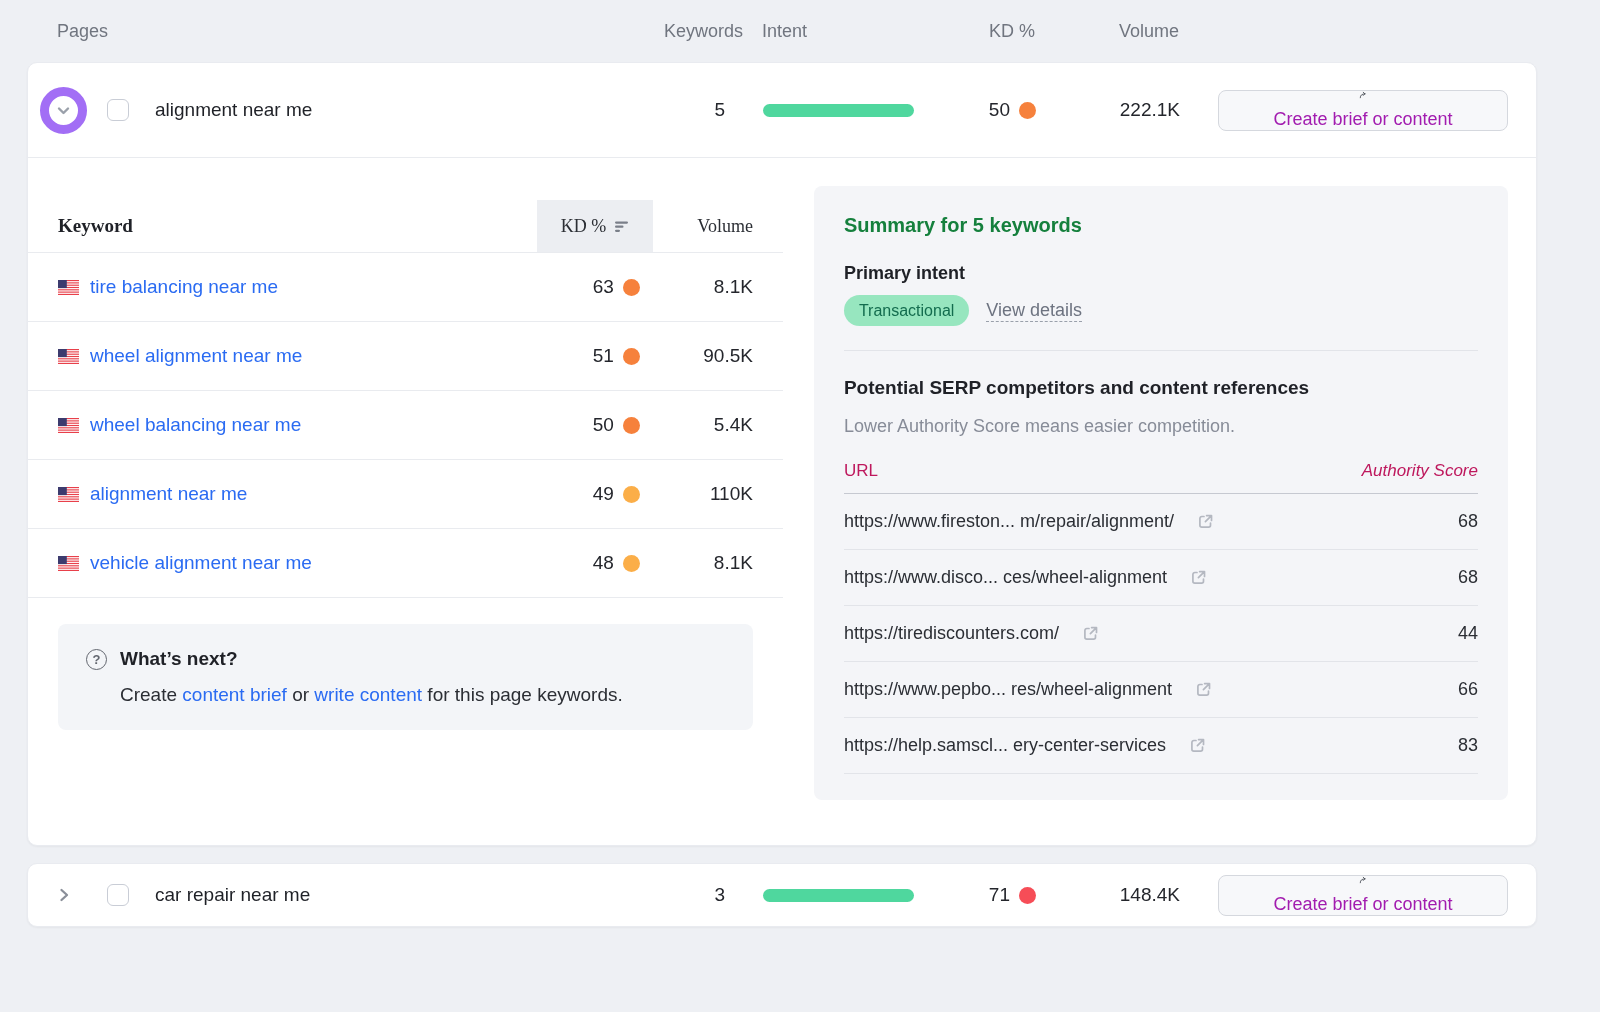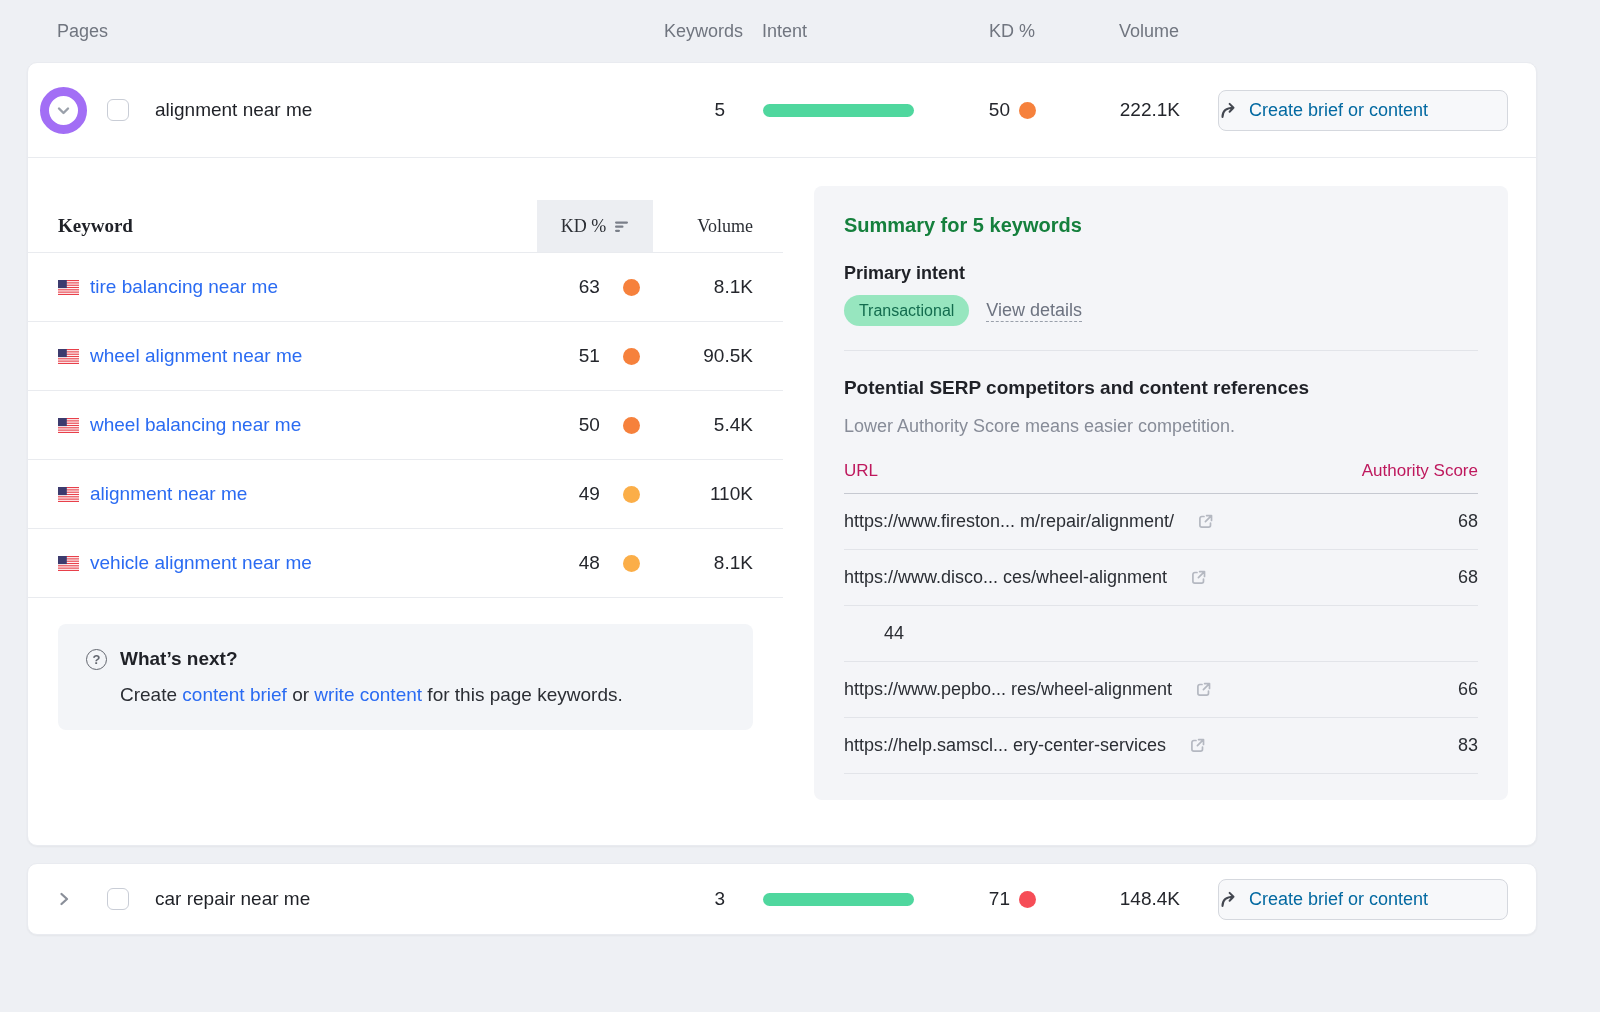--- a/index.html
+++ b/index.html
@@ -12,48 +12,48 @@
   .th-intent { width:189px; padding-left:38px; }
   .th-kd { width:86px; margin-left:36px; text-align:right; }
   .th-vol { width:120px; margin-left:24px; text-align:right; }
   .th-action { width:290px; margin-left:38px; }
 
   
   .card { background:#fff; border-radius:10px; margin:0 63px 0 27px; box-shadow:0 1px 2px rgba(30,34,40,.05); border:1px solid #e9ebf0; }
   .card + .card { margin-top:17px; }
 
   .page-row { display:flex; align-items:center; height:94px; padding:0 28px 0 12px; }
-  .card-collapsed .page-row { height:70px; }
+  .card-collapsed .page-row { height:62px; }
 
   .cell-expand { width:47px; height:47px; flex:0 0 47px; margin-right:20px; border:none; background:transparent; display:flex; align-items:center; justify-content:center; cursor:pointer; }
   .ring { width:47px; height:47px; border-radius:50%; border:9px solid #a26ef5; background:#fff; display:flex; align-items:center; justify-content:center; }
   .checkbox { width:22px; height:22px; flex:0 0 22px; margin-right:26px; border:1.5px solid #c9cdd6; border-radius:6px; background:#fff; cursor:pointer; }
   .row-title { flex:1; font-size:19px; color:#1f2127; }
   .cell-kwcount { width:60px; text-align:right; font-size:19px; }
   .cell-intent { width:189px; padding-left:38px; }
   .intent-bar { display:block; width:151px; height:13px; border-radius:7px; }
   .cell-kd { width:86px; margin-left:36px; display:flex; align-items:center; justify-content:flex-end; gap:9px; font-size:19px; }
   .kd-dot { width:17px; height:17px; border-radius:50%; display:inline-block; }
   .cell-vol { width:120px; margin-left:24px; text-align:right; font-size:19px; }
   .cell-action { width:290px; margin-left:38px; }
-  .brief-btn { width:100%; height:41px; display:flex; align-items:center; gap:10px; background:#f7f8fa; border:1px solid #d5d8de; border-radius:8px; font-size:18px; color:#0369a1; font-family:inherit; cursor:pointer; }
+  .brief-btn { width:100%; height:41px; display:flex; align-items:center; justify-content:center; gap:10px; background:#f7f8fa; border:1px solid #d5d8de; border-radius:8px; font-size:18px; color:#a21caf; font-family:inherit; cursor:pointer;flex-direction:column; }
 
   .h-divider { height:1px; background:#e9ebef; }
 
   
   .expanded-area { display:flex; align-items:flex-start; padding:28px 28px 45px 0; }
   .kw-col { width:756px; }
   .kw-table-header { display:flex; align-items:center; margin-top:14px; padding:0 30px;font-family:Liberation Serif, serif; }
   .kwh-keyword { flex:1; font-size:19px; font-weight:bold; color:#1f2127; }
   .kwh-kd { width:116px; height:52px; background:#eceef2; display:flex; align-items:center; justify-content:center; gap:8px; font-size:18px; color:#2b2e34; cursor:pointer; }
   .kwh-vol { width:100px; text-align:right; font-size:18px; color:#2b2e34; }
   .kw-row { display:flex; align-items:center; height:68px; padding:0 30px; }
   .kw-name { flex:1; display:flex; align-items:center; gap:11px; }
   .kw-link { font-size:19px; color:#2a6bf2; text-decoration:none; cursor:pointer; }
-  .kw-kd { width:100px; display:flex; align-items:center; justify-content:flex-end; gap:23px; font-size:19px; }
+  .kw-kd { width:100px; display:flex; align-items:center; justify-content:flex-end; gap:9px; font-size:19px; }
   .kw-vol { width:113px; text-align:right; font-size:19px; }
 
   .whats-next { margin:26px 30px 0 30px; background:#f3f5f8; border-radius:8px; padding:24px 28px; }
   .wn-head { display:flex; align-items:center; gap:13px; }
   .q-icon { width:21px; height:21px; border:1.7px solid #62666f; border-radius:50%; color:#62666f; font-size:13px; font-weight:bold; display:flex; align-items:center; justify-content:center; }
   .wn-title { font-size:19px; font-weight:bold; color:#1f2127; }
   .wn-body { margin:14px 0 0 34px; font-size:19px; color:#2b2e34; }
   .inline-link { color:#2a6bf2; text-decoration:none; cursor:pointer; }
 
   
@@ -61,21 +61,21 @@
   .sp-title { font-size:20px; font-weight:bold; color:#15803d; }
   .sp-intent-label { margin-top:26px; font-size:18px; font-weight:bold; color:#1f2127; }
   .sp-intent-row { margin-top:11px; display:flex; align-items:center; gap:17px; }
   .intent-badge { height:31px; display:inline-flex; align-items:center; padding:0 15px; border-radius:16px; font-size:16px; }
   .dashed-link { font-size:18px; color:#6d7380; text-decoration:none; border-bottom:1px dashed #9aa0ab; cursor:pointer; }
   .sp-divider { height:1px; background:#e2e4e9; margin-top:24px; }
   .sp-serp-title { margin-top:26px; font-size:19px; font-weight:bold; color:#1f2127; }
   .sp-serp-sub { margin-top:17px; font-size:18px; color:#878c98; }
   .sp-url-header { margin-top:24px; display:flex; align-items:center; font-size:17px; color:#be185d; }
   .sp-url-header .uh-url { flex:1; }
-  .sp-url-header .uh-score { text-align:right; }
+  .sp-url-header .uh-score { text-align:right;font-style:italic; }
   .sp-header-line { height:1px; background:#c6c9d1; margin-top:12px; }
   .comp-row { display:flex; align-items:center; height:56px; border-bottom:1px solid #e2e4e9; }
   .comp-url { flex:1; display:flex; align-items:center; gap:23px; font-size:18px; color:#2b2e34; }
   .comp-score { width:60px; text-align:right; font-size:18px; color:#2b2e34; }
   .show-more-wrap { margin-top:16px; text-align:center; }
 
   svg { display:block; }
 </style>
 </head>
 <body>
@@ -303,20 +303,27 @@
         <span class="comp-url">
             <span>https://www.disco...  ces/wheel-alignment</span>
           <svg width="17" height="17" viewBox="0 0 17 17">
               <path d="M7 3.5 H4.8 C3.7 3.5 2.9 4.3 2.9 5.4 v6.8 c0 1.1 .8 1.9 1.9 1.9 h6.8 c1.1 0 1.9-.8 1.9-1.9 V10" fill="none" stroke="#b4b8c1" stroke-width="1.7" stroke-linecap="round"></path>
               <path d="M9.6 2.6 h4.9 v4.9 M14.2 2.9 L8.4 8.7" fill="none" stroke="#b4b8c1" stroke-width="1.7" stroke-linecap="round" stroke-linejoin="round"></path>
             </svg>
         </span>
         <span class="comp-score">68</span>
       </div>
       <div class="comp-row">
+        <span class="comp-url">
+            <span>https://tirediscounters.com/</span>
+          <svg width="17" height="17" viewBox="0 0 17 17">
+              <path d="M7 3.5 H4.8 C3.7 3.5 2.9 4.3 2.9 5.4 v6.8 c0 1.1 .8 1.9 1.9 1.9 h6.8 c1.1 0 1.9-.8 1.9-1.9 V10" fill="none" stroke="#b4b8c1" stroke-width="1.7" stroke-linecap="round"></path>
+              <path d="M9.6 2.6 h4.9 v4.9 M14.2 2.9 L8.4 8.7" fill="none" stroke="#b4b8c1" stroke-width="1.7" stroke-linecap="round" stroke-linejoin="round"></path>
+            </svg>
+        </span>
         <span class="comp-score">44</span>
       </div>
       <div class="comp-row">
         <span class="comp-url">
             <span>https://www.pepbo...  res/wheel-alignment</span>
           <svg width="17" height="17" viewBox="0 0 17 17">
               <path d="M7 3.5 H4.8 C3.7 3.5 2.9 4.3 2.9 5.4 v6.8 c0 1.1 .8 1.9 1.9 1.9 h6.8 c1.1 0 1.9-.8 1.9-1.9 V10" fill="none" stroke="#b4b8c1" stroke-width="1.7" stroke-linecap="round"></path>
               <path d="M9.6 2.6 h4.9 v4.9 M14.2 2.9 L8.4 8.7" fill="none" stroke="#b4b8c1" stroke-width="1.7" stroke-linecap="round" stroke-linejoin="round"></path>
             </svg>
         </span>

